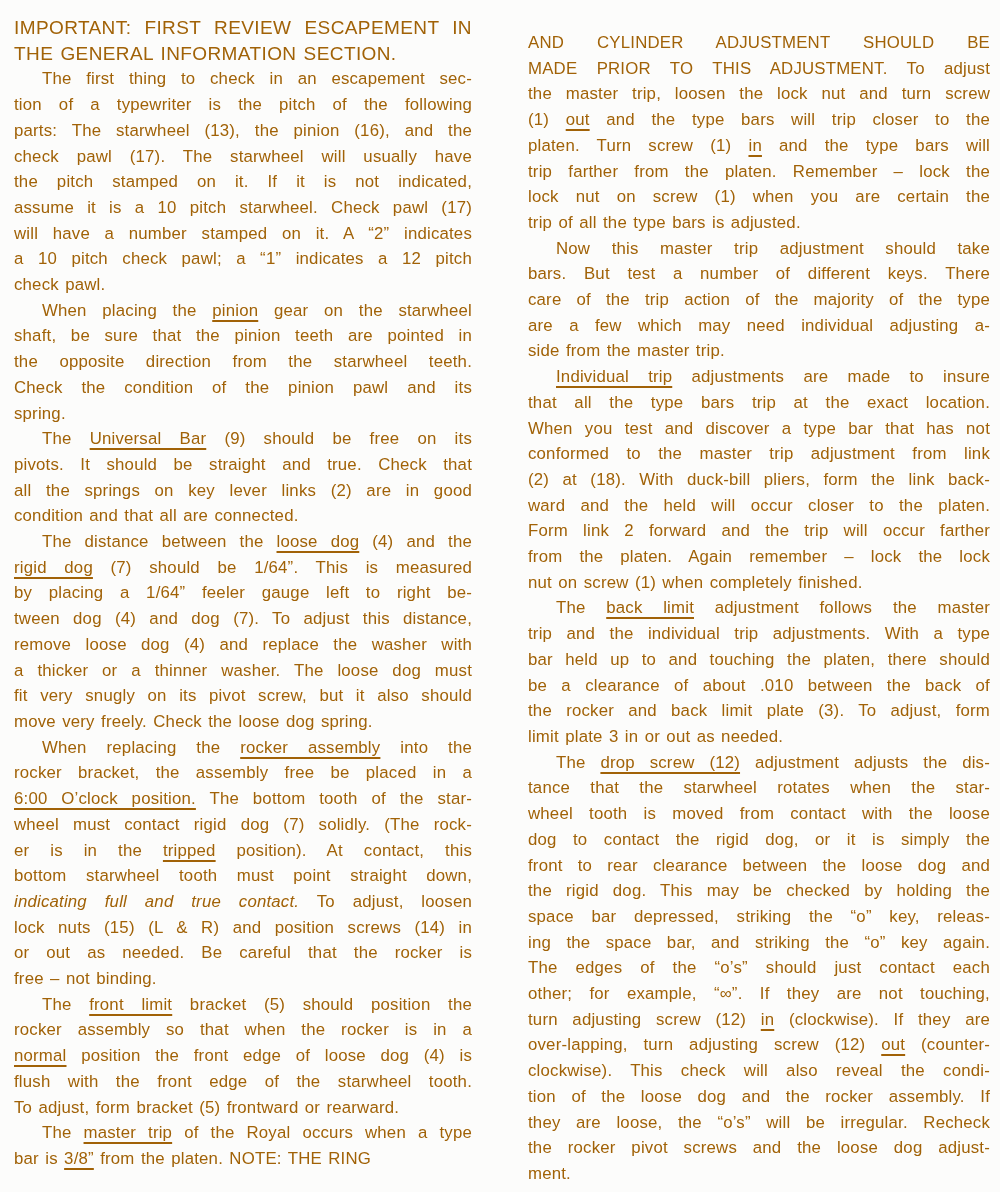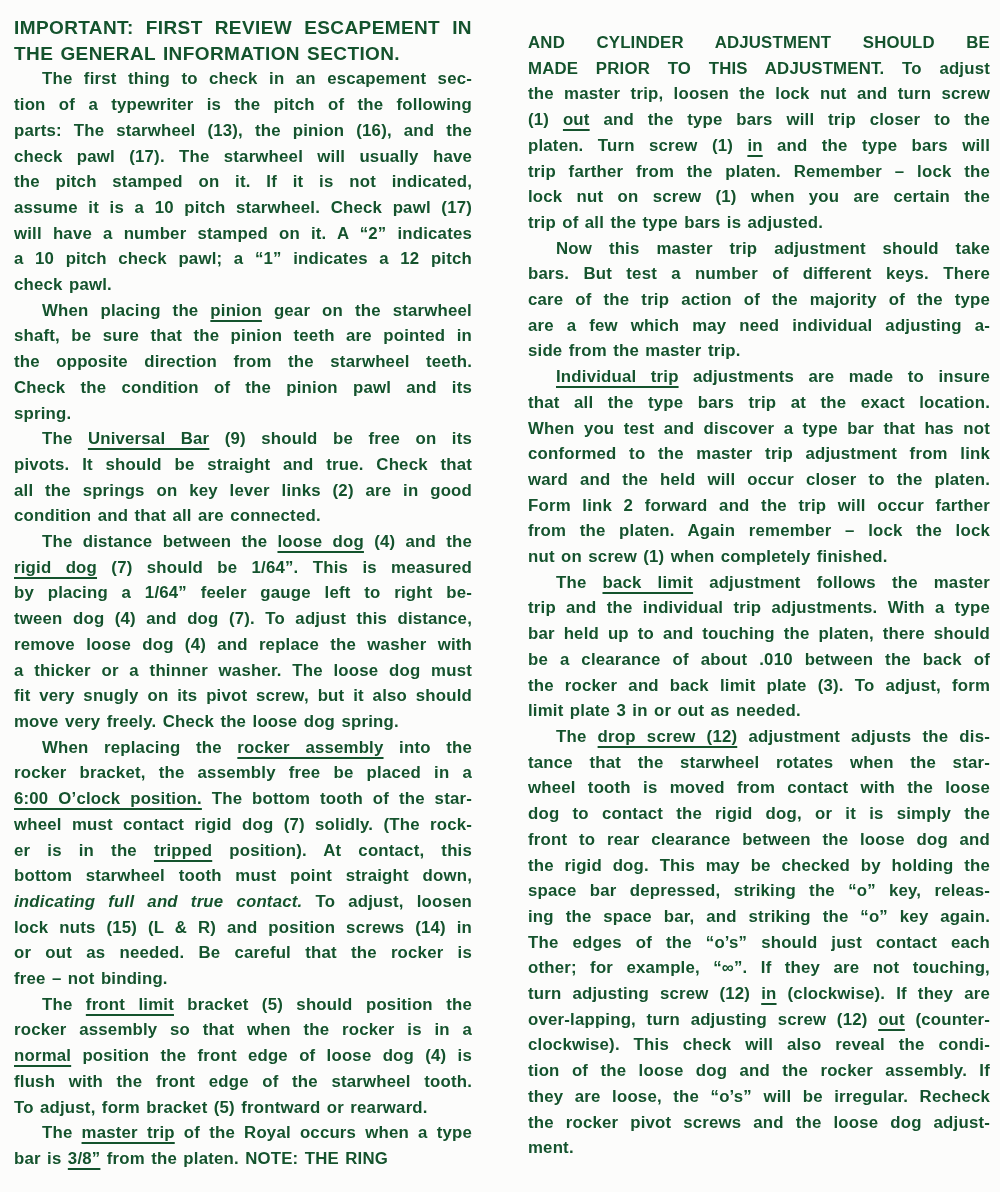--- a/index.html
+++ b/index.html
@@ -41,21 +41,21 @@
   u {
     text-decoration: underline;
     text-decoration-thickness: 1.5px;
     text-underline-offset: 3.5px;
   }
   i { font-style: italic; }
 </style>
 </head>
 <body>
 
-<div class="page" style="background: rgb(252, 252, 251); color: #14532d; font-weight: bold;">
+<div class="page" style="background: rgb(252, 252, 251); color: #a16207;">
   <div class="col left">
       <div class="block heading">
         <div class="line">IMPORTANT: FIRST REVIEW ESCAPEMENT IN</div>
         <div class="line">THE GENERAL INFORMATION SECTION.</div>
       </div>
       <div class="block para">
         <div class="line">The first thing to check in an escapement sec-</div>
         <div class="line">tion of a typewriter is the pitch of the following</div>
         <div class="line">parts: The starwheel (13), the pinion (16), and the</div>
         <div class="line">check pawl (17). The starwheel will usually have</div>
@@ -128,20 +128,21 @@
         <div class="line">bars. But test a number of different keys. There</div>
         <div class="line">care of the trip action of the majority of the type</div>
         <div class="line">are a few which may need individual adjusting a-</div>
         <div class="line">side from the master trip.</div>
       </div>
       <div class="block para">
         <div class="line"><u>Individual trip</u> adjustments are made to insure</div>
         <div class="line">that all the type bars trip at the exact location.</div>
         <div class="line">When you test and discover a type bar that has not</div>
         <div class="line">conformed to the master trip adjustment from link</div>
+        <div class="line">(2) at (18). With duck-bill pliers, form the link back-</div>
         <div class="line">ward and the held will occur closer to the platen.</div>
         <div class="line">Form link 2 forward and the trip will occur farther</div>
         <div class="line">from the platen. Again remember – lock the lock</div>
         <div class="line">nut on screw (1) when completely finished.</div>
       </div>
       <div class="block para">
         <div class="line">The <u>back limit</u> adjustment follows the master</div>
         <div class="line">trip and the individual trip adjustments. With a type</div>
         <div class="line">bar held up to and touching the platen, there should</div>
         <div class="line">be a clearance of about .010 between the back of</div>

